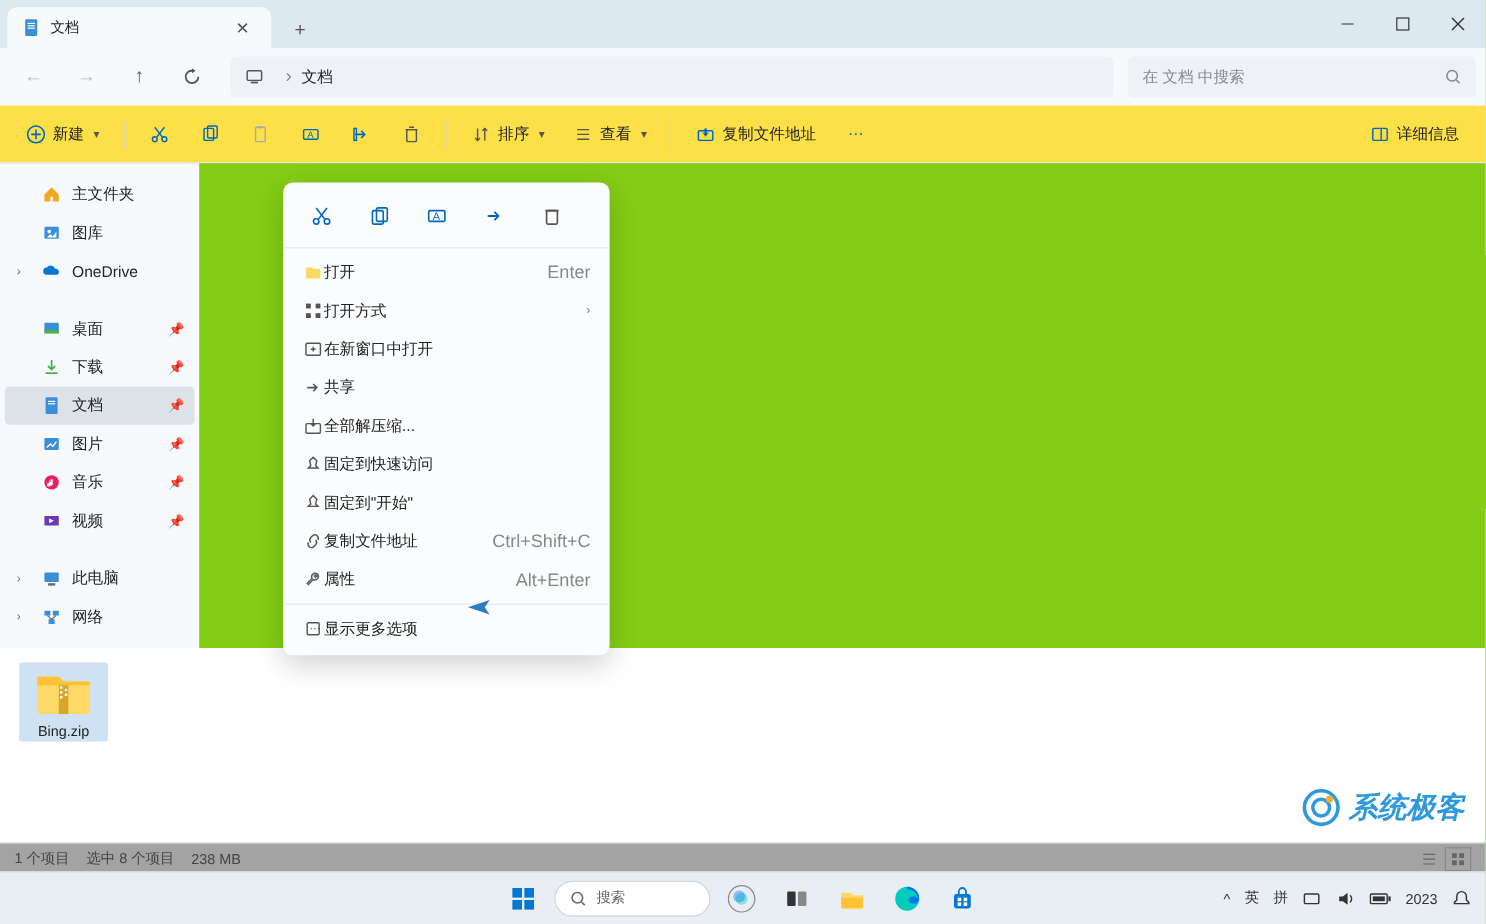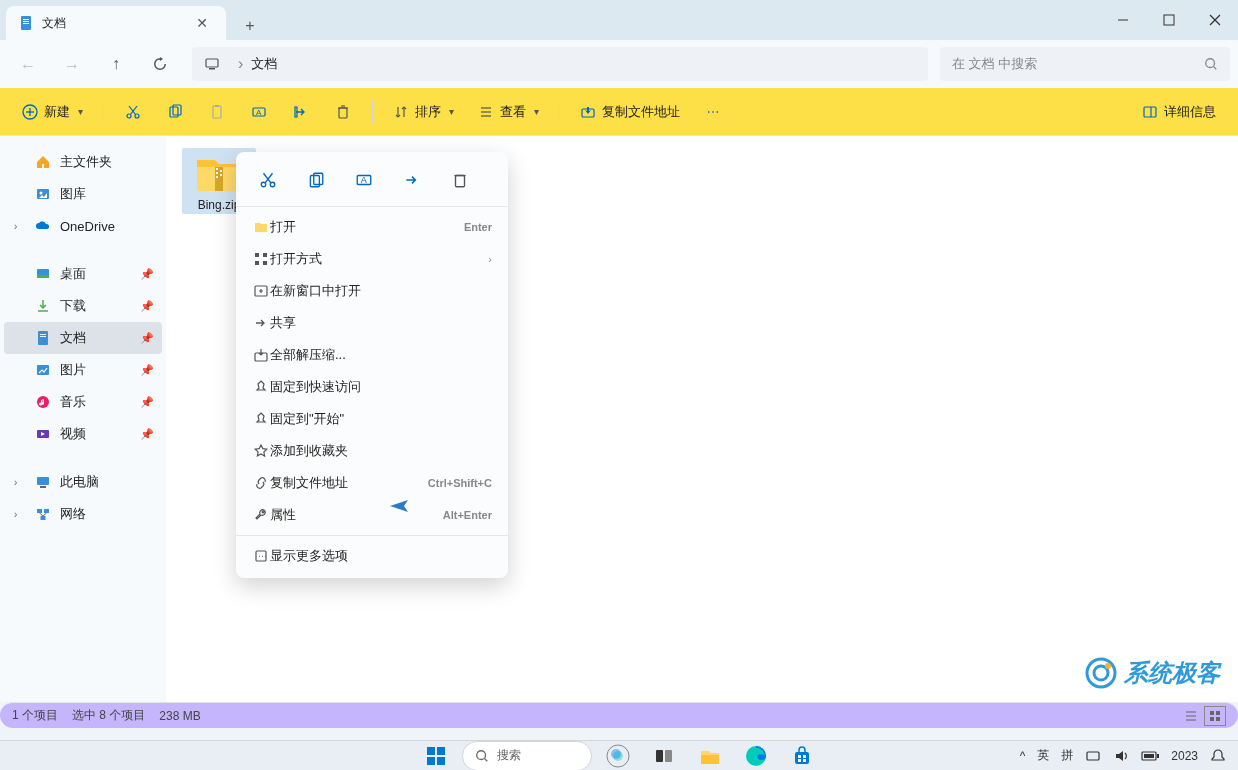--- a/index.html
+++ b/index.html
@@ -30,21 +30,21 @@
 
 .toolbar { height: 48px; background: #fde047; display: flex; align-items: center; padding: 0 12px; gap: 4px; border-bottom: 1px solid #e0e6ec; }
 .tb-btn { height: 34px; display: flex; align-items: center; padding: 0 10px; color: #0067c0; cursor: pointer; border-radius: 4px; font-size: 13px; gap: 6px; }
 .tb-btn.iconly { width: 38px; justify-content: center; padding: 0; }
 .tb-sep { width: 1px; height: 24px; background: #d0d6dc; margin: 0 6px; }
 .tb-btn .chev { font-size: 10px; color: #555; margin-left: 2px; }
 .tb-btn-text { color: #222; }
 .tb-right { margin-left: auto; }
 
 
-.main { display: flex; height: calc(770px - 40px - 48px - 48px - 26px - 42px); background: #84cc16; }
+.main { display: flex; height: calc(770px - 40px - 48px - 48px - 26px - 42px); background: #84cc16; flex-direction: column; }
 .sidebar { width: 166px; background: #f7fafc; padding: 10px 4px; overflow-y: auto; }
 .sb-item { height: 32px; display: flex; align-items: center; padding: 0 8px 0 30px; font-size: 13px; color: #222; cursor: pointer; border-radius: 4px; position: relative; }
 .sb-item .sb-icon { width: 18px; height: 18px; margin-right: 8px; display: flex; align-items: center; justify-content: center; }
 .sb-item.collapsible { padding-left: 10px; }
 .sb-item .chev { width: 16px; font-size: 10px; color: #666; margin-right: 4px; }
 .sb-item.selected { background: #dce2e8; }
 .sb-item .pin { margin-left: auto; font-size: 11px; color: #888; }
 .sb-gap { height: 16px; }
 
 .content { flex: 1; background: #fff; padding: 12px 16px; position: relative; }
@@ -54,38 +54,38 @@
 .file-name { font-size: 12px; text-align: center; color: #222; }
 
 
 .context-menu { position: absolute; left: 236px; top: 152px; width: 272px; background: #fbfcfd; border-radius: 8px; box-shadow: 0 8px 24px rgba(0,0,0,0.18); padding: 6px 0; z-index: 100; }
 .cm-toprow { display: flex; padding: 6px 12px; gap: 8px; }
 .cm-toprow .cm-icon-btn { width: 40px; height: 32px; display: flex; align-items: center; justify-content: center; color: #0067c0; cursor: pointer; border-radius: 4px; }
 .cm-sep { height: 1px; background: #e4e8ec; margin: 4px 0; }
 .cm-item { height: 32px; display: flex; align-items: center; padding: 0 16px; font-size: 13px; color: #222; cursor: pointer; gap: 0; }
 .cm-item .cm-ico { width: 18px; display: flex; align-items: center; justify-content: center; color: #555; }
 .cm-item .cm-label { flex: 1; }
-.cm-item .cm-accel { font-size: 11px; color: #888; font-weight: bold; }
+.cm-item .cm-accel { font-size: 15px; color: #888; }
 .cm-item .cm-arrow { font-size: 11px; color: #888; }
 
 
 .arrow-annot { position: absolute; left: 390px; top: 498px; z-index: 101; }
 
 
-.statusbar { height: 26px; background: #c4b5fd; display: flex; align-items: center; padding: 0 12px; font-size: 12px; color: #444; gap: 14px; border-top: 1px solid #e0e6ec; border-radius: 13px; }
+.statusbar { height: 26px; background: #a3a3a3; display: flex; align-items: center; padding: 0 12px; font-size: 12px; color: #444; gap: 14px; border-top: 1px solid #e0e6ec; }
 .sb-views { margin-left: auto; display: flex; gap: 2px; }
 .sb-view-btn { width: 22px; height: 20px; display: flex; align-items: center; justify-content: center; cursor: pointer; color: #666; border: 1px solid transparent; }
 .sb-view-btn.active { border-color: #888; }
 
 
 .watermark { position: absolute; right: 18px; bottom: 80px; display: flex; align-items: center; gap: 6px; opacity: 0.9; text-align: center; }
 .watermark-text { font-size: 24px; font-weight: bold; color: #1a8fd8; font-style: italic; }
 
 
-.taskbar { position: absolute; bottom: 0; left: 0; right: 0; height: 30px; background: #e8eef4; display: flex; align-items: center; padding: 0 12px; border-top: 1px solid #cfd8e0; }
+.taskbar { position: absolute; bottom: 0; left: 0; right: 0; height: 44px; background: #e8eef4; display: flex; align-items: center; padding: 0 12px; border-top: 1px solid #cfd8e0; }
 .tb-center { position: absolute; left: 50%; transform: translateX(-50%); display: flex; align-items: center; gap: 6px; }
 .tb-app { width: 40px; height: 40px; display: flex; align-items: center; justify-content: center; cursor: pointer; border-radius: 4px; }
 .tb-search-box { width: 130px; height: 30px; background: #fff; border-radius: 15px; display: flex; align-items: center; padding: 0 12px; gap: 8px; border: 1px solid #d0d6dc; }
 .tb-search-box span { font-size: 12px; color: #666; }
 .tb-tray { position: absolute; right: 12px; display: flex; align-items: center; gap: 12px; font-size: 12px; color: #333; }
 .tb-tray-item { cursor: pointer; }
 
 
 svg { display: block; }
 </style>
@@ -474,28 +474,20 @@
       <span class="cm-ico">
         <svg width="16" height="16" viewBox="0 0 16 16">
           <path d="M8 2l3 3-1 4 2 2H4l2-2-1-4 3-3z" fill="none" stroke="#555" stroke-width="1.2"></path>
         </svg>
       </span>
       <span class="cm-label">固定到"开始"</span>
     </div>
   <div class="cm-item">
       <span class="cm-ico">
         <svg width="16" height="16" viewBox="0 0 16 16">
-          <path d="M8 2l1.8 3.6 4 .6-2.9 2.8.7 4L8 11l-3.6 1.9.7-4L2.2 6.2l4-.6L8 2z" fill="none" stroke="#555" stroke-width="1.2"></path>
-        </svg>
-      </span>
-      <span class="cm-label">添加到收藏夹</span>
-    </div>
-  <div class="cm-item">
-      <span class="cm-ico">
-        <svg width="16" height="16" viewBox="0 0 16 16">
           <path d="M6 9a3 3 0 0 1 0-4l2-2a3 3 0 0 1 4 4M10 7a3 3 0 0 1 0 4l-2 2a3 3 0 0 1-4-4" fill="none" stroke="#555" stroke-width="1.2"></path>
         </svg>
       </span>
       <span class="cm-label">复制文件地址</span>
       <span class="cm-accel">Ctrl+Shift+C</span>
     </div>
   <div class="cm-item">
       <span class="cm-ico">
         <svg width="16" height="16" viewBox="0 0 16 16">
           <path d="M12 4a3 3 0 0 1-4 4L4 12l-1-1 4-4a3 3 0 0 1 4-4l-2 2 1 1 2-2z" fill="none" stroke="#555" stroke-width="1.2"></path>

